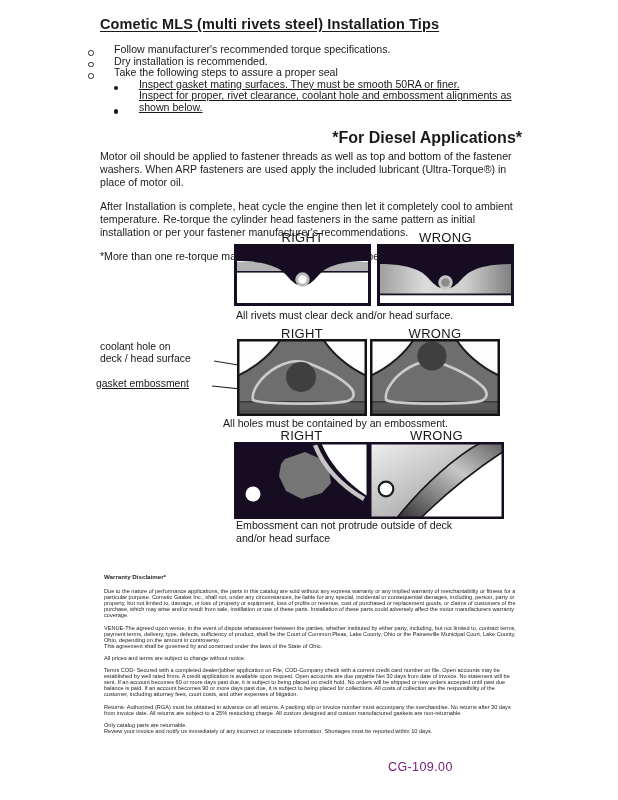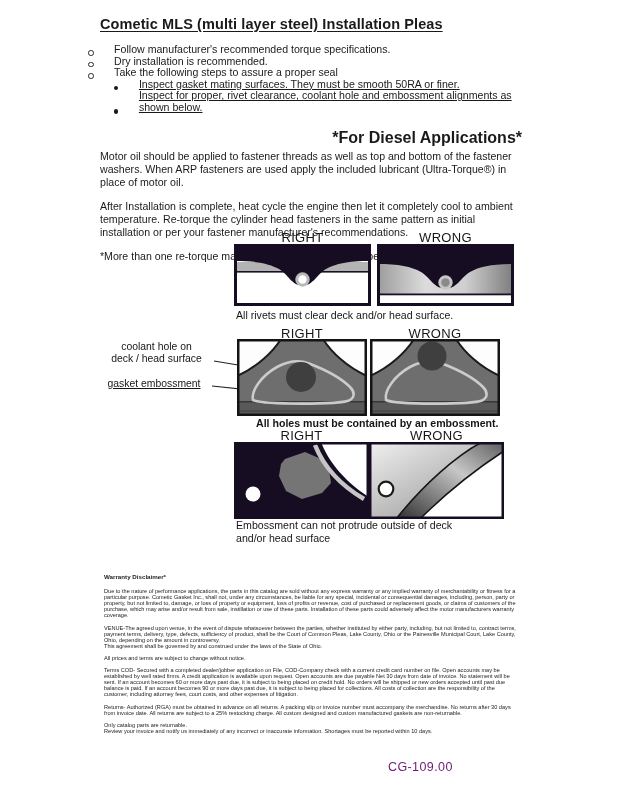--- a/index.html
+++ b/index.html
@@ -22,32 +22,32 @@
   .sub{margin-left:26px;text-decoration:underline;}
 
   .diesel{left:100px;top:115px;width:422px;font-size:10.6px;line-height:13px;}
   .diesel h2{font-size:16px;font-weight:bold;margin:16px 0 6px 0;text-align:right;}
   .diesel p{margin:0 0 11px 0;}
 
   .dg-label{font-size:13px;color:#161616;text-align:center;letter-spacing:.3px;}
   .dg-caption{font-size:10.6px;color:#161616;line-height:13px;}
   .panel{display:block;}
 
-  .anno{font-size:10.4px;line-height:11.5px;text-align:center;color:#161616;}
+  .anno{font-size:10.4px;line-height:11.5px;text-align:left;color:#161616;}
 
   .warranty{left:104px;top:574px;width:413px;font-size:5.6px;line-height:6.1px;color:#232323;}
   .warranty h3{font-size:6.2px;font-weight:bold;margin:0 0 8px 0;}
   .warranty p{margin:0 0 6px 0;}
 
   .footer-code{left:388px;top:760px;font-size:12.5px;color:#701a75;letter-spacing:.4px;}
 </style>
 </head>
 <body>
 
-<div class="abs title">Cometic MLS (multi layer steel) Installation Pleas</div>
+<div class="abs title">Cometic MLS (multi rivets steel) Installation Tips</div>
 
 <div class="abs bullets">
   <div class="bullet">
     <span class="marker-o"></span>
     <span>Follow manufacturer's recommended torque specifications.</span>
   </div>
   <div class="bullet">
     <span class="marker-o"></span>
     <span>Dry installation is recommended.</span>
   </div>
@@ -134,21 +134,21 @@
   <rect y="63" width="130" height="14" fill="#595959"></rect>
   <rect y="62" width="130" height="1.5" fill="#383838"></rect>
   <rect y="71.5" width="130" height="1.2" fill="#454545"></rect>
   <path d="M0,0 H44 C36,13 20,28 0,37 Z" fill="#fdfdfd" stroke="#1c1c1c" stroke-width="2"></path>
   <path d="M130,0 H86 C94,13 110,28 130,37 Z" fill="#fdfdfd" stroke="#1c1c1c" stroke-width="2"></path>
   <path d="M16,61 C14,52 24,37 40,28 C52,21.5 62,20.5 72,24.5 C89,31 105,40 113,48 C118,53 118,58.5 112,61.5 C102,65.5 26,66 16,61 Z" fill="none" stroke="#cbcbcb" stroke-width="2.6"></path>
   <circle cx="62" cy="17" r="14.5" fill="#3f3f3f"></circle>
   <rect x="1.25" y="1.25" width="127.5" height="74.5" fill="none" stroke="#141414" stroke-width="2.5"></rect>
 </svg>
 
-<div class="abs dg-caption" style="left:256px;top:417px;font-weight:bold;">All holes must be contained by an embossment.</div>
+<div class="abs dg-caption" style="left:223px;top:417px;">All holes must be contained by an embossment.</div>
 
 <div class="abs dg-label" style="left:234px;top:428px;width:135px;">RIGHT</div>
 <div class="abs dg-label" style="left:369px;top:428px;width:135px;">WRONG</div>
 
 <svg class="abs panel" style="left:234px;top:442px;" width="135" height="77" viewBox="0 0 135 77">
   <rect width="135" height="77" fill="#fff"></rect>
   <path d="M0,0 H87 C93,16 108,38 135,55 V77 H0 Z" fill="#170d22"></path>
   <path d="M51,17 L71,10 L87,17 L95,28 L97,41 L88,51 L68,57 L52,49 L45,34 L47,22 Z" fill="#757575"></path>
   <path d="M81,3 C87,18 101,40 130,57" fill="none" stroke="#c6c6c6" stroke-width="4.5"></path>
   <circle cx="19" cy="52" r="7.5" fill="#fff"></circle>

